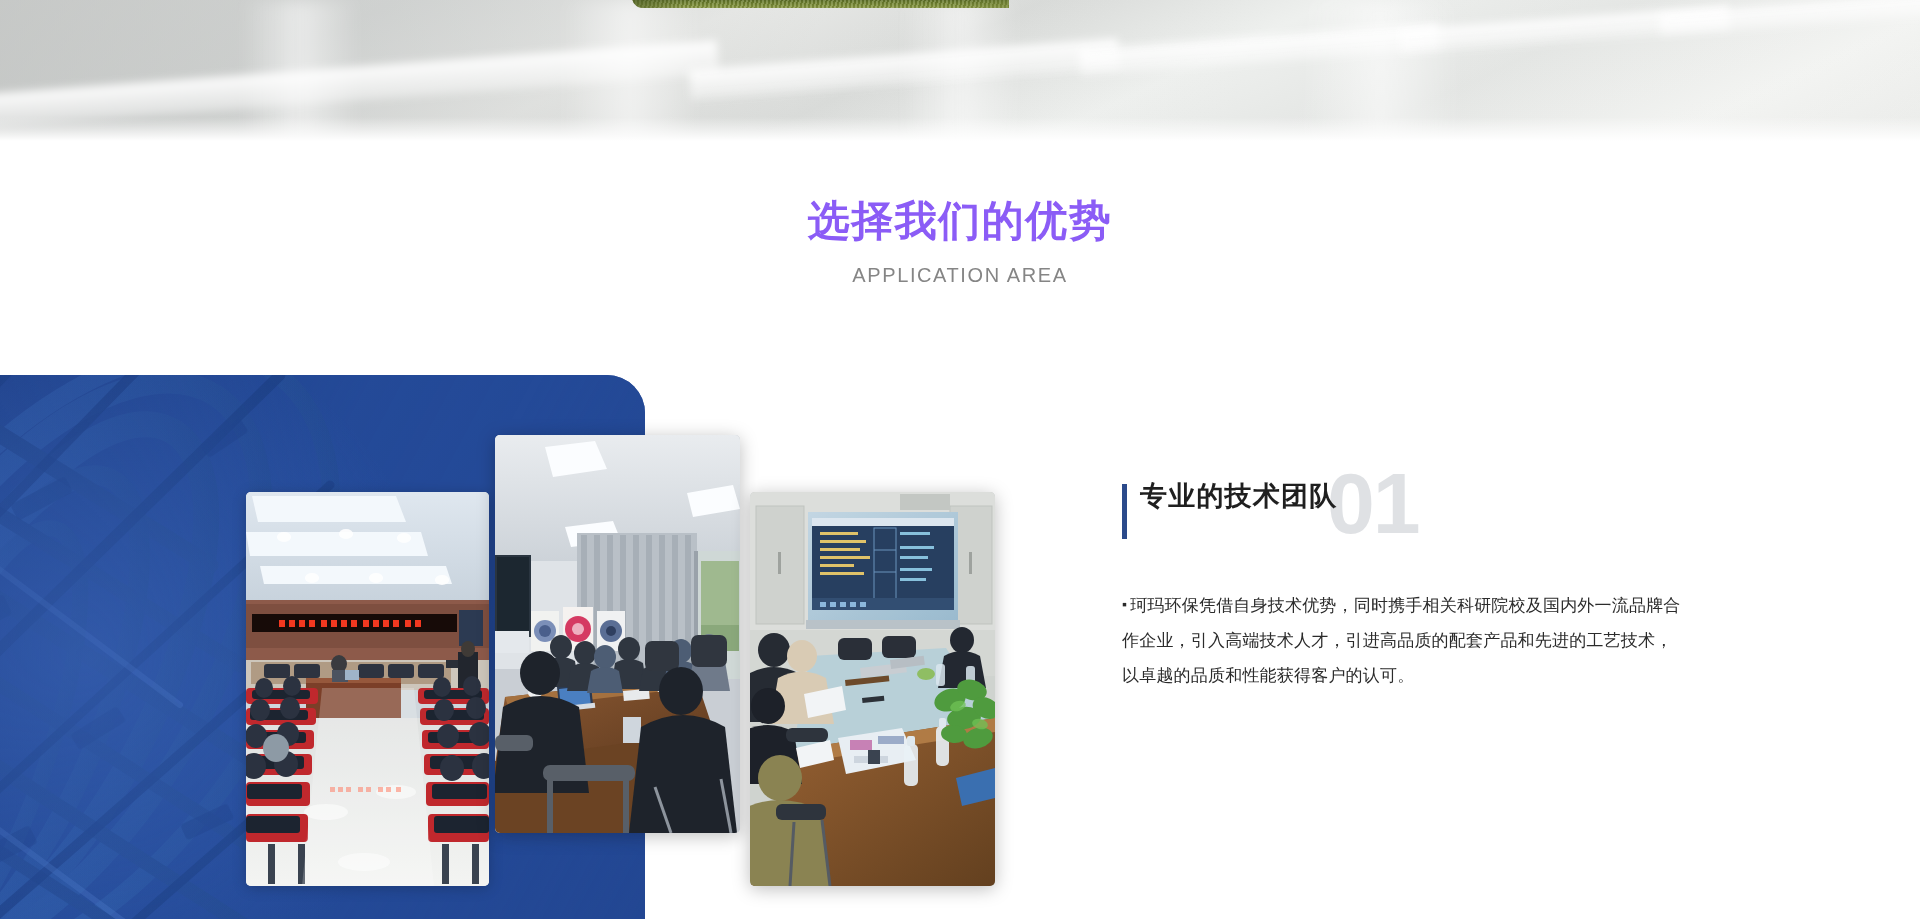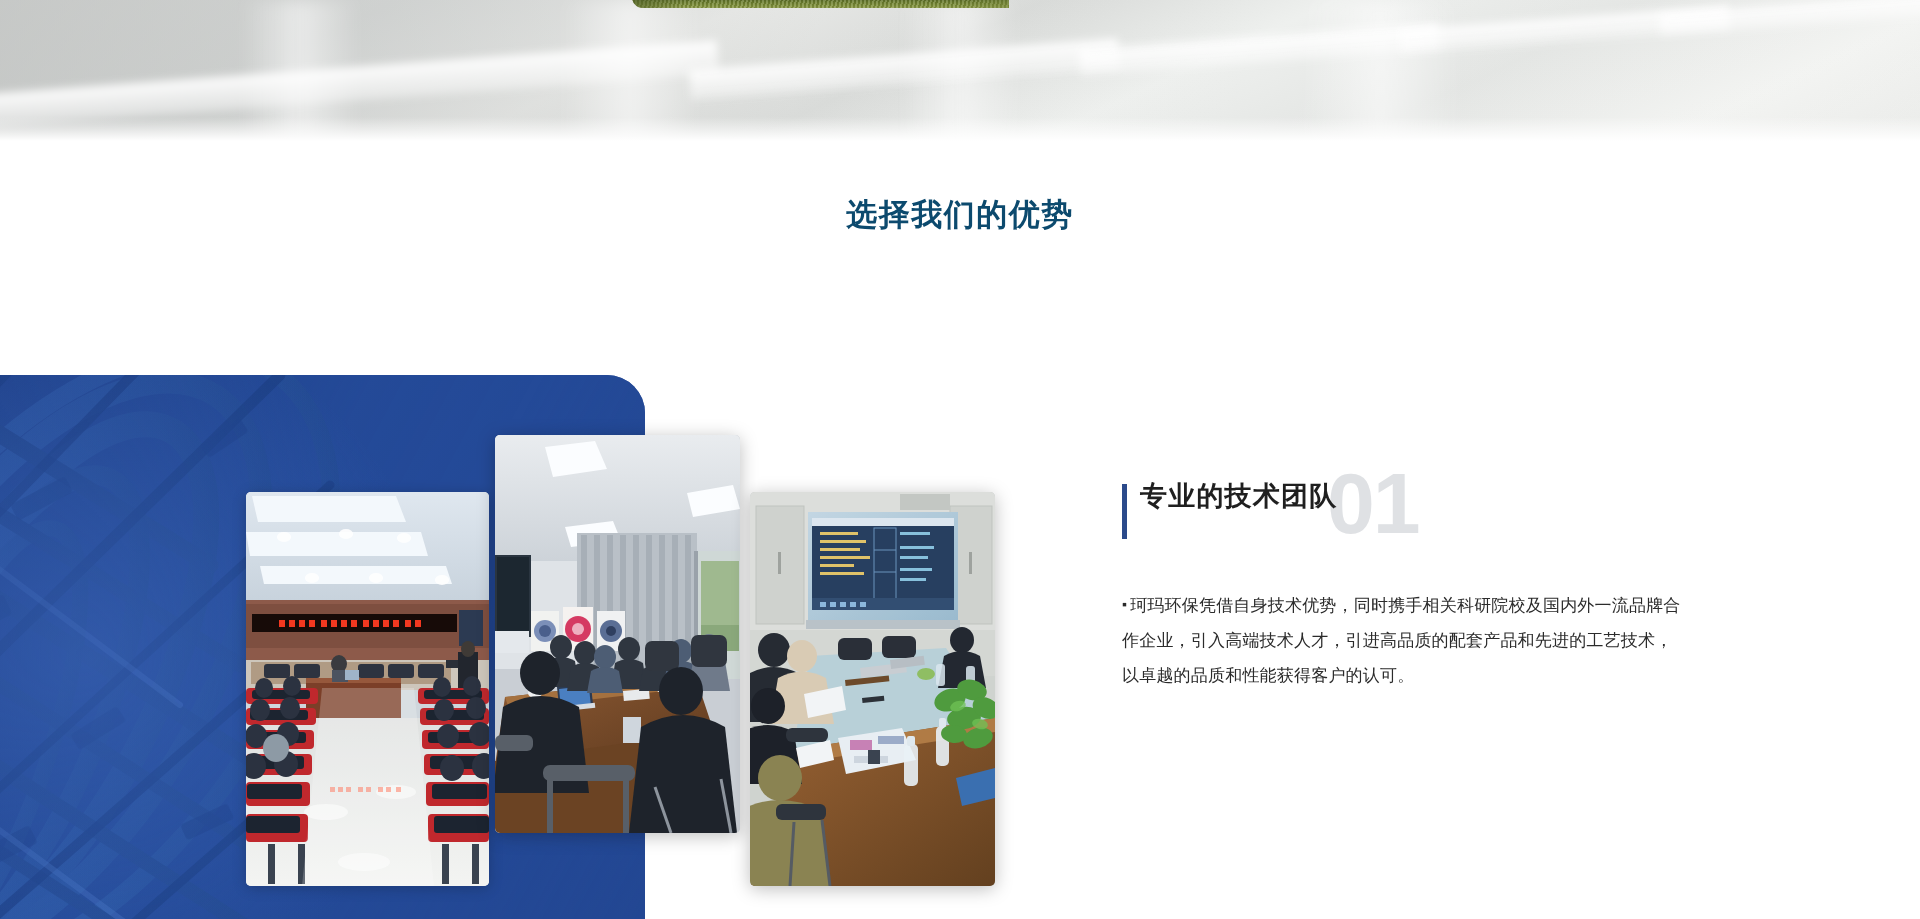--- a/index.html
+++ b/index.html
@@ -80,23 +80,23 @@
   }
 
   
   .section-head {
     position: absolute;
     left: 0; top: 196px;
     width: 1920px;
     text-align: center;
   }
   .section-title {
-    font-size: 31px;
+    font-size: 42px;
     font-weight: 700;
-    color: #0c4a6e;
+    color: #8b5cf6;
     letter-spacing: 1.5px;
     line-height: 1.2;
   }
   .section-sub {
     margin-top: 18px;
     font-size: 20px;
     color: #858585;
     letter-spacing: 1.6px;
     font-weight: 400;
   }
@@ -227,20 +227,21 @@
     <div class="tb-slab tb-s2"></div>
     <div class="tb-slab tb-s3"></div>
     <div class="tb-slab tb-s4"></div>
     <div class="tb-slab tb-s5"></div>
     <div class="tb-bottomfade"></div>
   </div>
   <div class="grass-strip"></div>
 
   <div class="section-head">
     <div class="section-title">选择我们的优势</div>
+    <div class="section-sub">APPLICATION AREA</div>
   </div>
 
   <div class="blue-panel">
     <svg class="bp-pattern" viewBox="0 0 820 880" preserveAspectRatio="xMidYMid slice">
       <defs>
         <linearGradient id="lg1" x1="0" y1="0" x2="1" y2="1">
           <stop offset="0%" stop-color="#3f74c9"></stop>
           <stop offset="100%" stop-color="#1f4488"></stop>
         </linearGradient>
         <linearGradient id="lg2" x1="0" y1="1" x2="1" y2="0">

